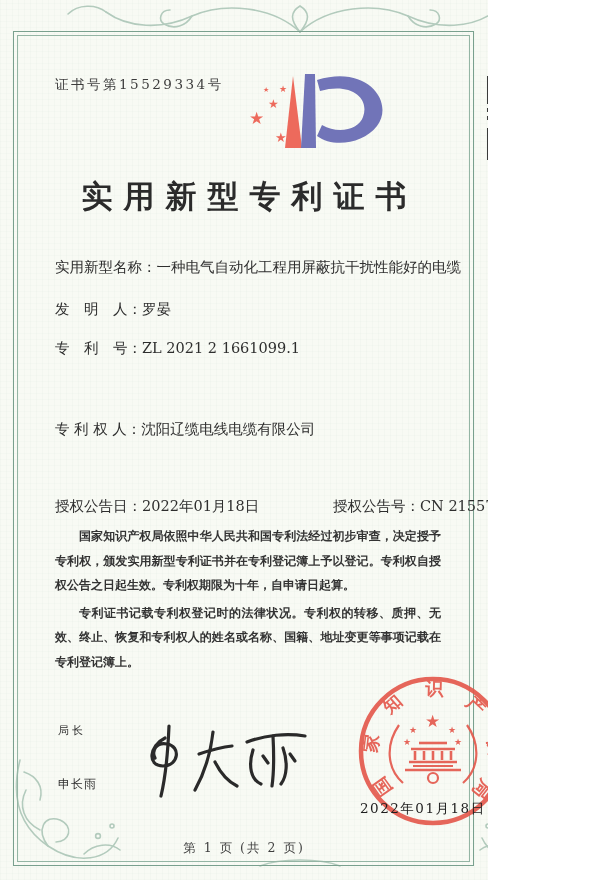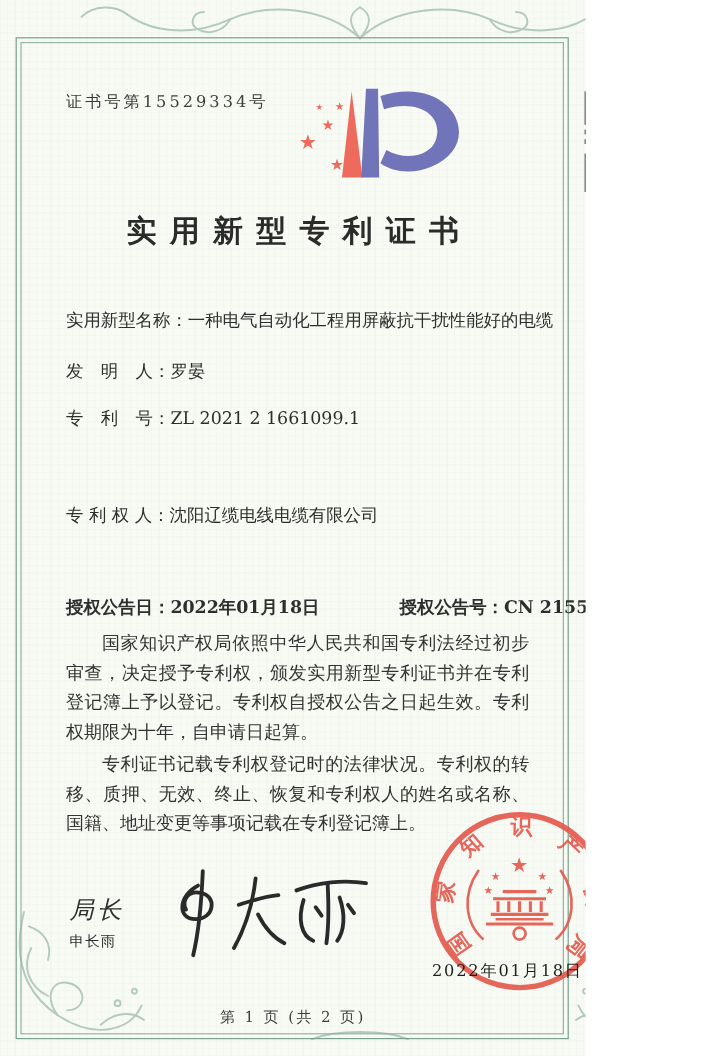--- a/index.html
+++ b/index.html
@@ -11,30 +11,30 @@
       repeating-linear-gradient(0deg,  rgba(150,185,165,0.04) 0 1px, transparent 1px 6px);
     font-family:"DejaVu Serif","Liberation Serif",serif;
     color:#2e2e2e;
   }
   .deco{position:absolute;left:0;top:0;pointer-events:none;}
   .frame-outer{position:absolute;left:13px;top:31px;right:14px;bottom:14px;border:1.6px solid #79a08e;}
   .frame-inner{position:absolute;left:17px;top:35px;right:18px;bottom:18px;border:1px solid #94b5a4;}
   .cert-no{position:absolute;left:55px;top:76px;font-size:13.5px;letter-spacing:2.5px;color:#3c3c3c;}
   .logo{position:absolute;left:235px;top:72px;width:170px;height:90px;}
   .qr{position:absolute;left:487px;top:76px;width:84px;height:84px;}
-  .title{position:absolute;left:0;right:0;top:176px;text-align:center;font-size:25px;font-weight:bold;letter-spacing:11px;text-indent:11px;color:#2b2b2b;}
+  .title{position:absolute;left:0;right:0;top:176px;text-align:center;font-size:31px;font-weight:bold;letter-spacing:11px;text-indent:11px;color:#2b2b2b;}
   .frow{position:absolute;left:55px;right:45px;font-size:14.5px;white-space:nowrap;}
   .frow .flabel{color:#2e2e2e;}
   .frow .fvalue{color:#2e2e2e;}
   .r0{top:258px}.r1{top:300px}.r2{top:339px}.r3{top:377px}.r4{top:420px}.r5{top:455px}.r6{top:497px}
   .auth2{position:absolute;left:278px;top:0;}
-  .r6 .pair{white-space:nowrap;font-weight:bold;}
-  .paras{position:absolute;left:55px;right:47px;top:524px;font-size:15px;line-height:24.5px;text-align:justify;color:#333;}
+  .r6 .pair{white-space:nowrap;}
+  .paras{position:absolute;left:55px;right:47px;top:524px;font-size:12px;line-height:24.5px;text-align:justify;color:#333;font-weight:bold;}
   .paras p{margin:0 0 3px 0;text-indent:2em;}
-  .director-title{position:absolute;left:58px;top:745px;font-size:20px;letter-spacing:3px;font-style:italic;}
+  .director-title{position:absolute;left:58px;top:723px;font-size:11px;letter-spacing:3px;}
   .director-name{position:absolute;left:58px;top:776px;font-size:12px;letter-spacing:1px;}
   .signature{position:absolute;left:135px;top:720px;width:190px;height:85px;}
   .seal{position:absolute;left:347px;top:665px;width:172px;height:172px;}
   .seal-date{position:absolute;left:360px;top:800px;font-size:13.5px;letter-spacing:1.5px;color:#1e1e1e;z-index:5;}
   .footer{position:absolute;left:0;right:0;top:840px;text-align:center;font-size:12.5px;letter-spacing:2px;color:#3f3f3f;}
 </style>
 </head>
 <body>
 
 <div class="page">

